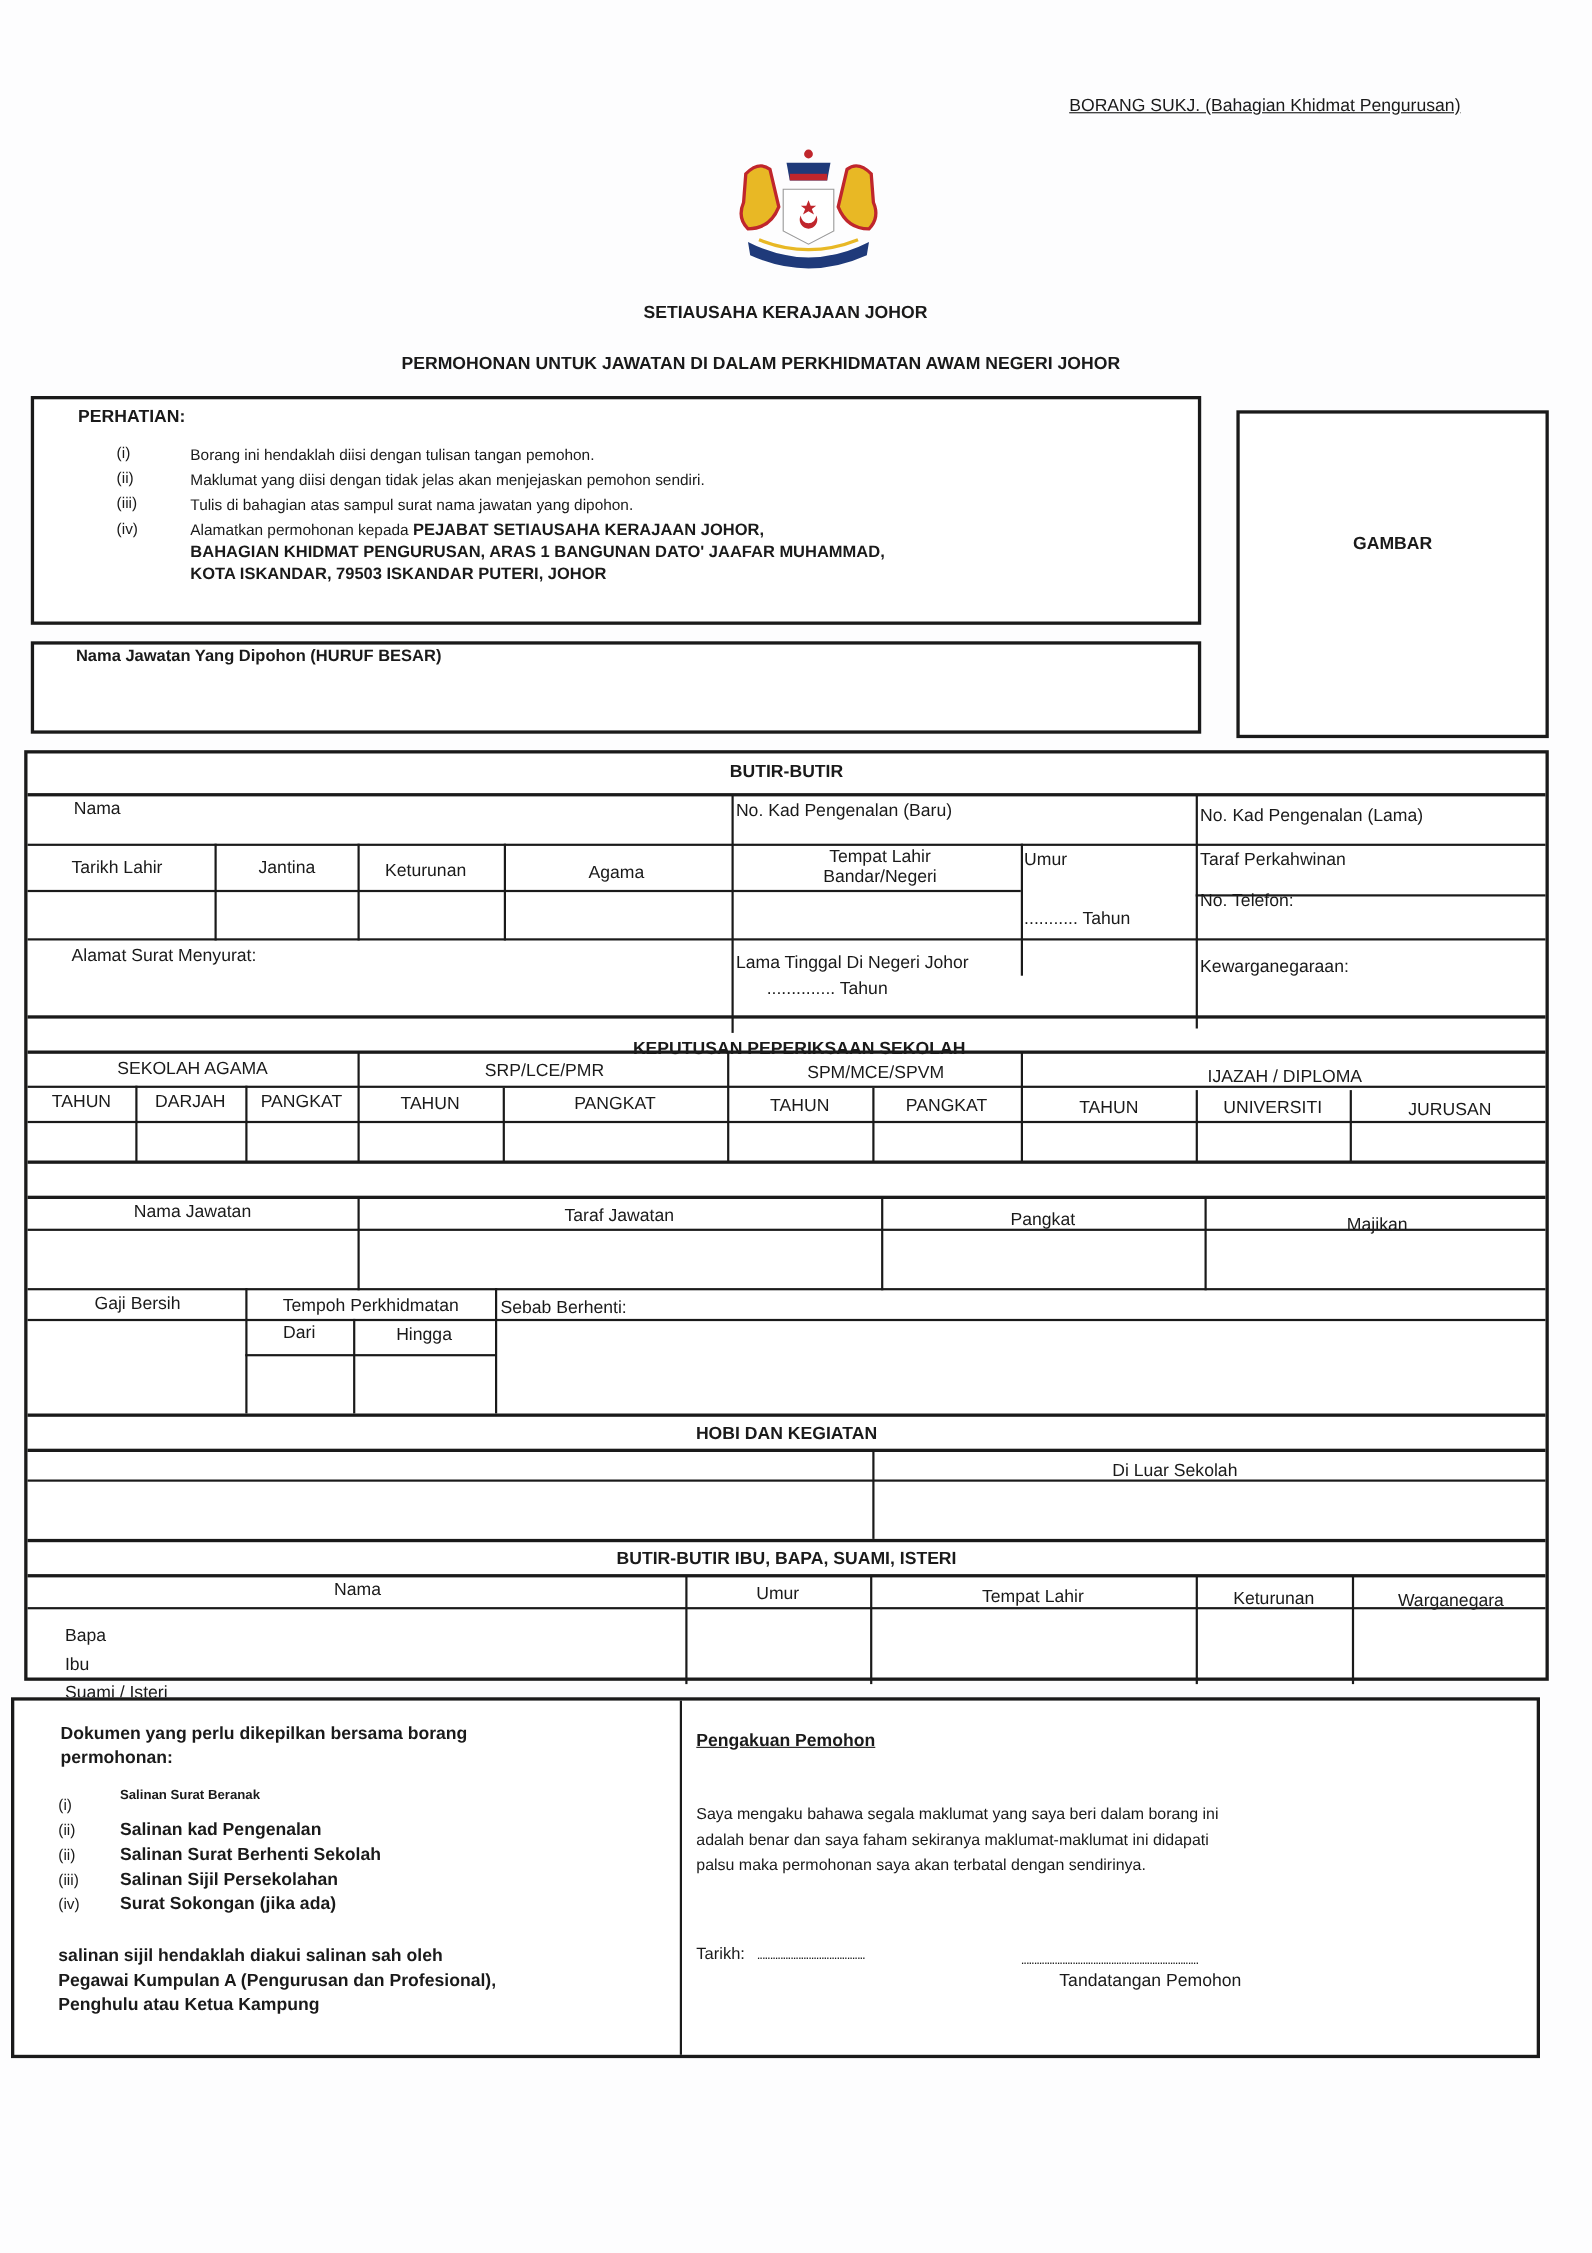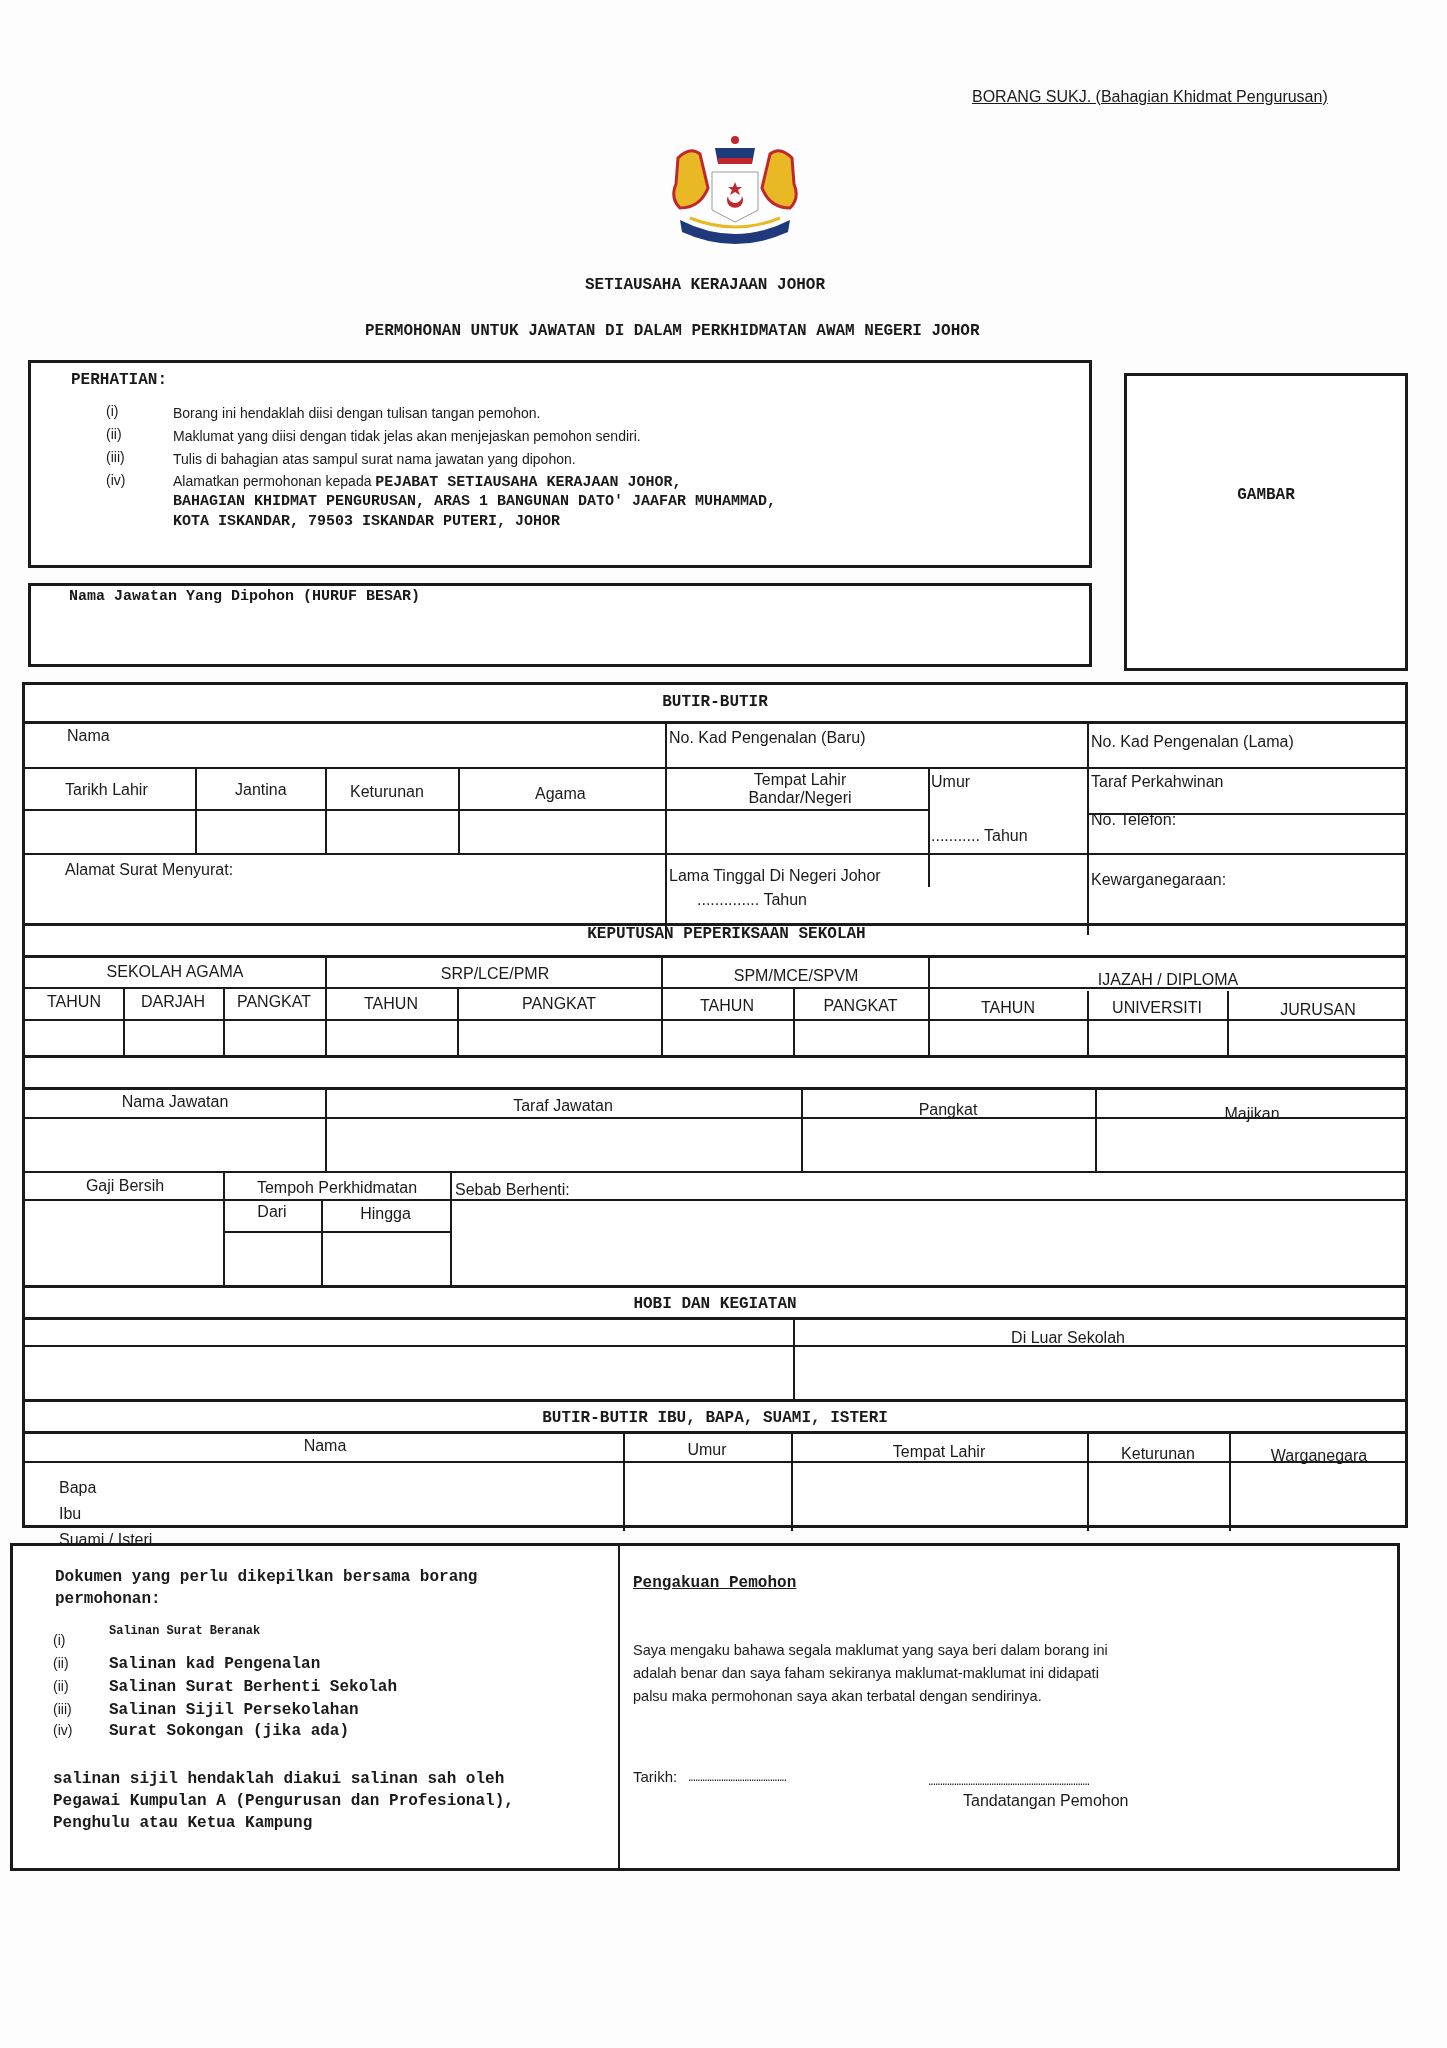--- a/index.html
+++ b/index.html
@@ -1,21 +1,21 @@
 <!DOCTYPE html>
 <html><head>
 <meta charset="utf-8">
 <style>
   html, body { margin:0; padding:0; }
   body { width:1447px; height:2048px; background:#fdfdfe; position:relative; overflow:hidden;
          font-family:"Liberation Sans", sans-serif; color:#1a1a1a; }
   .abs { position:absolute; }
   .box { position:absolute; border:3px solid #1a1a1a; box-sizing:border-box; background:#fff; }
   .t { position:absolute; font-size:16px; white-space:nowrap; }
-  .b { font-weight:bold;font-family:Liberation Mono, monospace; }
+  .b { font-weight:bold; }
   .hl { position:absolute; height:3px; background:#1a1a1a; }
   .vl { position:absolute; width:1.5px; background:#1a1a1a; }
   .hls { position:absolute; height:1.5px; background:#1a1a1a; }
   .center { text-align:center; }
 </style>
 </head>
 <body>
 
 <div class="t" style="left:972px; top:88px; font-size:16px; text-decoration:underline;">BORANG SUKJ. (Bahagian Khidmat Pengurusan)</div>
 
@@ -95,21 +95,21 @@
 
   <div class="hls" style="left:0; right:0; top:168px;"></div>
 
   <div class="t" style="left:40px; top:176px;">Alamat Surat Menyurat:</div>
   <div class="t" style="left:644px; top:182px;">Lama Tinggal Di Negeri Johor</div>
   <div class="t" style="left:672px; top:206px;">.............. Tahun</div>
   <div class="t" style="left:1066px; top:186px;">Kewarganegaraan:</div>
 
   <div class="hl" style="left:0; right:0; top:238px;"></div>
 
-  <div class="t b center" style="left:0; right:0; top:240px;margin-left:23px;">KEPUTUSAN PEPERIKSAAN SEKOLAH</div>
+  <div class="t b center" style="left:0; right:0; top:260px;margin-left:23px;">KEPUTUSAN PEPERIKSAAN SEKOLAH</div>
   <div class="hl" style="left:0; right:0; top:270px;"></div>
 
   <div class="t center" style="left:0; width:300px; top:278px;">SEKOLAH AGAMA</div>
   <div class="vl" style="left:300px; top:272px; height:100px;"></div>
   <div class="t center" style="left:300px; width:340px; top:280px;">SRP/LCE/PMR</div>
   <div class="vl" style="left:636px; top:272px; height:100px;"></div>
   <div class="t center" style="left:636px; width:270px; top:282px;">SPM/MCE/SPVM</div>
   <div class="vl" style="left:903px; top:272px; height:100px;"></div>
   <div class="t center" style="left:903px; width:480px; top:286px;">IJAZAH / DIPLOMA</div>
   <div class="hls" style="left:0; right:0; top:302px;"></div>

